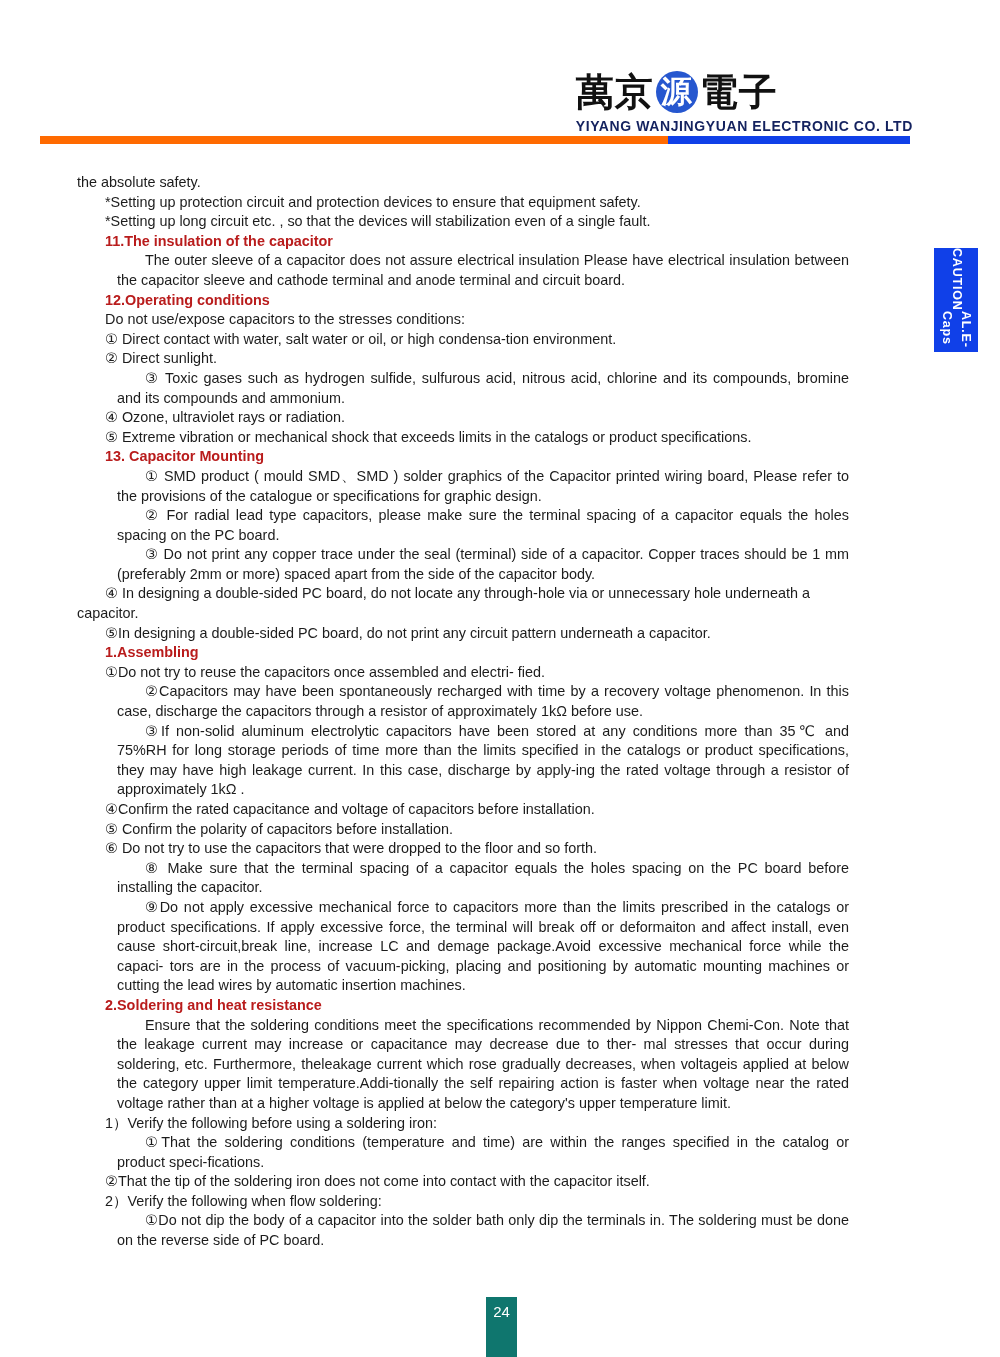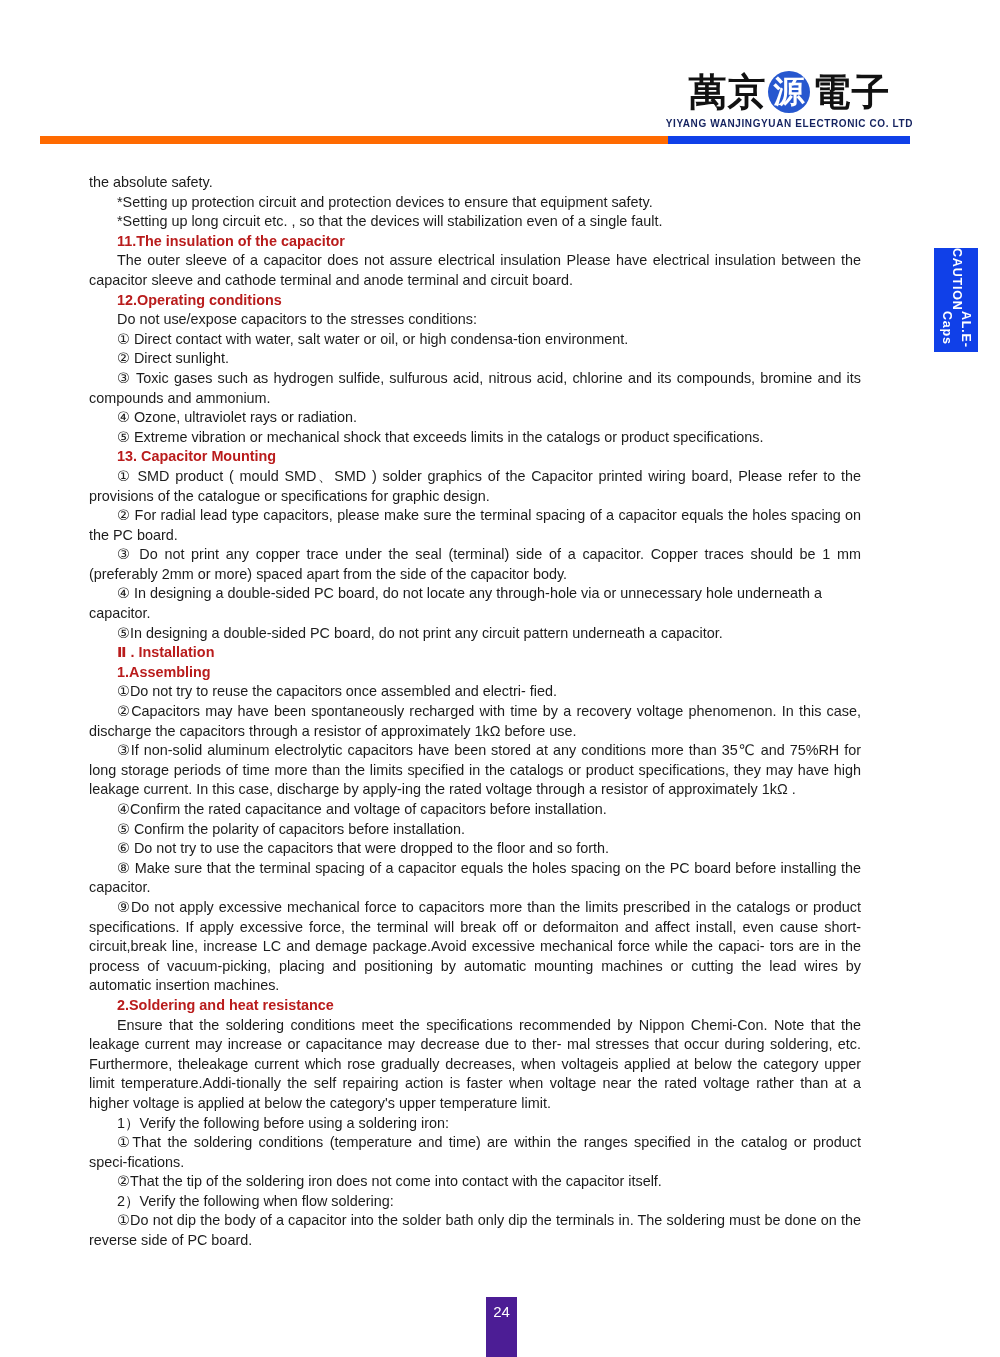--- a/index.html
+++ b/index.html
@@ -8,36 +8,36 @@
     width:1000px;height:1357px;
     margin:0 auto;
     background:#ffffff;
     font-family:"Liberation Sans","DejaVu Sans",sans-serif;
     color:#1c1c1c;
     overflow:hidden;
   }
   
   .header-block{
     position:absolute;top:70px;right:87px;
-    display:flex;flex-direction:column;align-items:center;
+    display:flex;flex-direction:column;align-items:flex-start;
   }
   .logo-row{
     display:flex;align-items:center;
     font-weight:bold;color:#111111;
     font-size:38px;line-height:44px;letter-spacing:1px;
   }
   .logo-circle{
     width:42px;height:42px;border-radius:50%;
     background:#2657cf;color:#ffffff;
     display:inline-flex;align-items:center;justify-content:center;
     font-size:31px;margin:0 2px;flex:0 0 auto;
   }
   .company-name{
     margin-top:4px;
-    font-size:10px;font-weight:bold;letter-spacing:0.6px;
+    font-size:14px;font-weight:bold;letter-spacing:0.6px;
     color:#14225f;white-space:nowrap;
   }
   .header-rule{
     position:absolute;top:136px;left:40px;
     width:870px;height:8px;display:flex;
   }
   .rule-orange{width:628px;height:100%;background:#ff6a00;}
   .rule-blue{flex:1;height:100%;background:#1040e8;}
   
   .side-tab{
@@ -45,33 +45,33 @@
     width:44px;height:104px;
     background:#1040e8;color:#ffffff;
     display:flex;align-items:center;justify-content:center;
     writing-mode:vertical-rl;text-orientation:mixed;
     font-size:12.5px;font-weight:bold;letter-spacing:0.8px;
     line-height:1.55;
   }
   .side-tab span{display:block;}
   
   .doc-body{
-    position:absolute;left:89px;top:173px;width:772px;
+    position:absolute;left:77px;top:173px;width:772px;
     font-size:14.4px;line-height:19.6px;
   }
   .para{margin:0;text-indent:28px;}
   .style-plain{text-indent:0;}
   .style-indent{}
-  .style-justify{text-align:justify;}
+  .style-justify{text-align:justify;margin-left:40px;}
   .style-heading{color:#b91c1c;font-weight:bold;}
   
   .page-num-box{
     position:absolute;left:486px;top:1297px;
     width:31px;height:60px;
-    background:#4c1d95;color:#ffffff;
+    background:#0f766e;color:#ffffff;
     font-size:15px;text-align:center;
     padding-top:6px;box-sizing:border-box;
   }
 </style>
 </head>
 <body>
 
 <div class="page">
 
   <div class="header-block">
@@ -107,21 +107,20 @@
       <p class="para style-indent">② Direct sunlight.</p>
       <p class="para style-justify">③ Toxic gases such as hydrogen sulfide, sulfurous acid, nitrous acid, chlorine and its compounds, bromine and its compounds and ammonium.</p>
       <p class="para style-indent">④ Ozone, ultraviolet rays or radiation.</p>
       <p class="para style-indent">⑤ Extreme vibration or mechanical shock that exceeds limits in the catalogs or product specifications.</p>
       <p class="para style-heading">13. Capacitor Mounting</p>
       <p class="para style-justify">① SMD product ( mould SMD、SMD ) solder graphics of the Capacitor printed wiring board, Please refer to the provisions of the catalogue or specifications for graphic design.</p>
       <p class="para style-justify">② For radial lead type capacitors, please make sure the terminal spacing of a capacitor equals the holes spacing on the PC board.</p>
       <p class="para style-justify">③ Do not print any copper trace under the seal (terminal) side of a capacitor. Copper traces should be 1 mm (preferably 2mm or more) spaced apart from the side of the capacitor body.</p>
       <p class="para style-indent">④ In designing a double-sided PC board, do not locate any through-hole via or unnecessary hole underneath a capacitor.</p>
       <p class="para style-indent">⑤In designing a double-sided PC board, do not print any circuit pattern underneath a capacitor.</p>
-      <p class="para style-heading">Ⅱ . Installation</p>
       <p class="para style-heading">1.Assembling</p>
       <p class="para style-indent">①Do not try to reuse the capacitors once assembled and electri- fied.</p>
       <p class="para style-justify">②Capacitors may have been spontaneously recharged with time by a recovery voltage phenomenon. In this case, discharge the capacitors through a resistor of approximately 1kΩ  before use.</p>
       <p class="para style-justify">③If non-solid aluminum electrolytic capacitors have been stored at  any  conditions  more  than 35℃ and 75%RH for long storage  periods  of  time  more  than  the limits  specified  in  the catalogs  or product   specifications,  they  may  have  high leakage current. In this case, discharge  by apply-ing the rated voltage through a resistor of approximately 1kΩ .</p>
       <p class="para style-indent">④Confirm the rated capacitance and voltage of capacitors before installation.</p>
       <p class="para style-indent">⑤ Confirm the polarity of capacitors before installation.</p>
       <p class="para style-indent">⑥ Do not try to use the capacitors that were dropped to the floor and so forth.</p>
       <p class="para style-justify">⑧ Make sure that the terminal spacing of a capacitor equals the holes spacing on the PC board before installing the capacitor.</p>
       <p class="para style-justify">⑨Do not apply excessive mechanical force to capacitors more than the limits prescribed in the catalogs or product specifications.  If apply excessive force, the terminal will break off or deformaiton and affect install, even cause short-circuit,break line, increase LC and demage package.Avoid excessive mechanical force while the capaci- tors are in the process of vacuum-picking, placing and positioning by automatic mounting machines or cutting the lead wires by automatic insertion machines.</p>
       <p class="para style-heading">2.Soldering and heat resistance</p>

